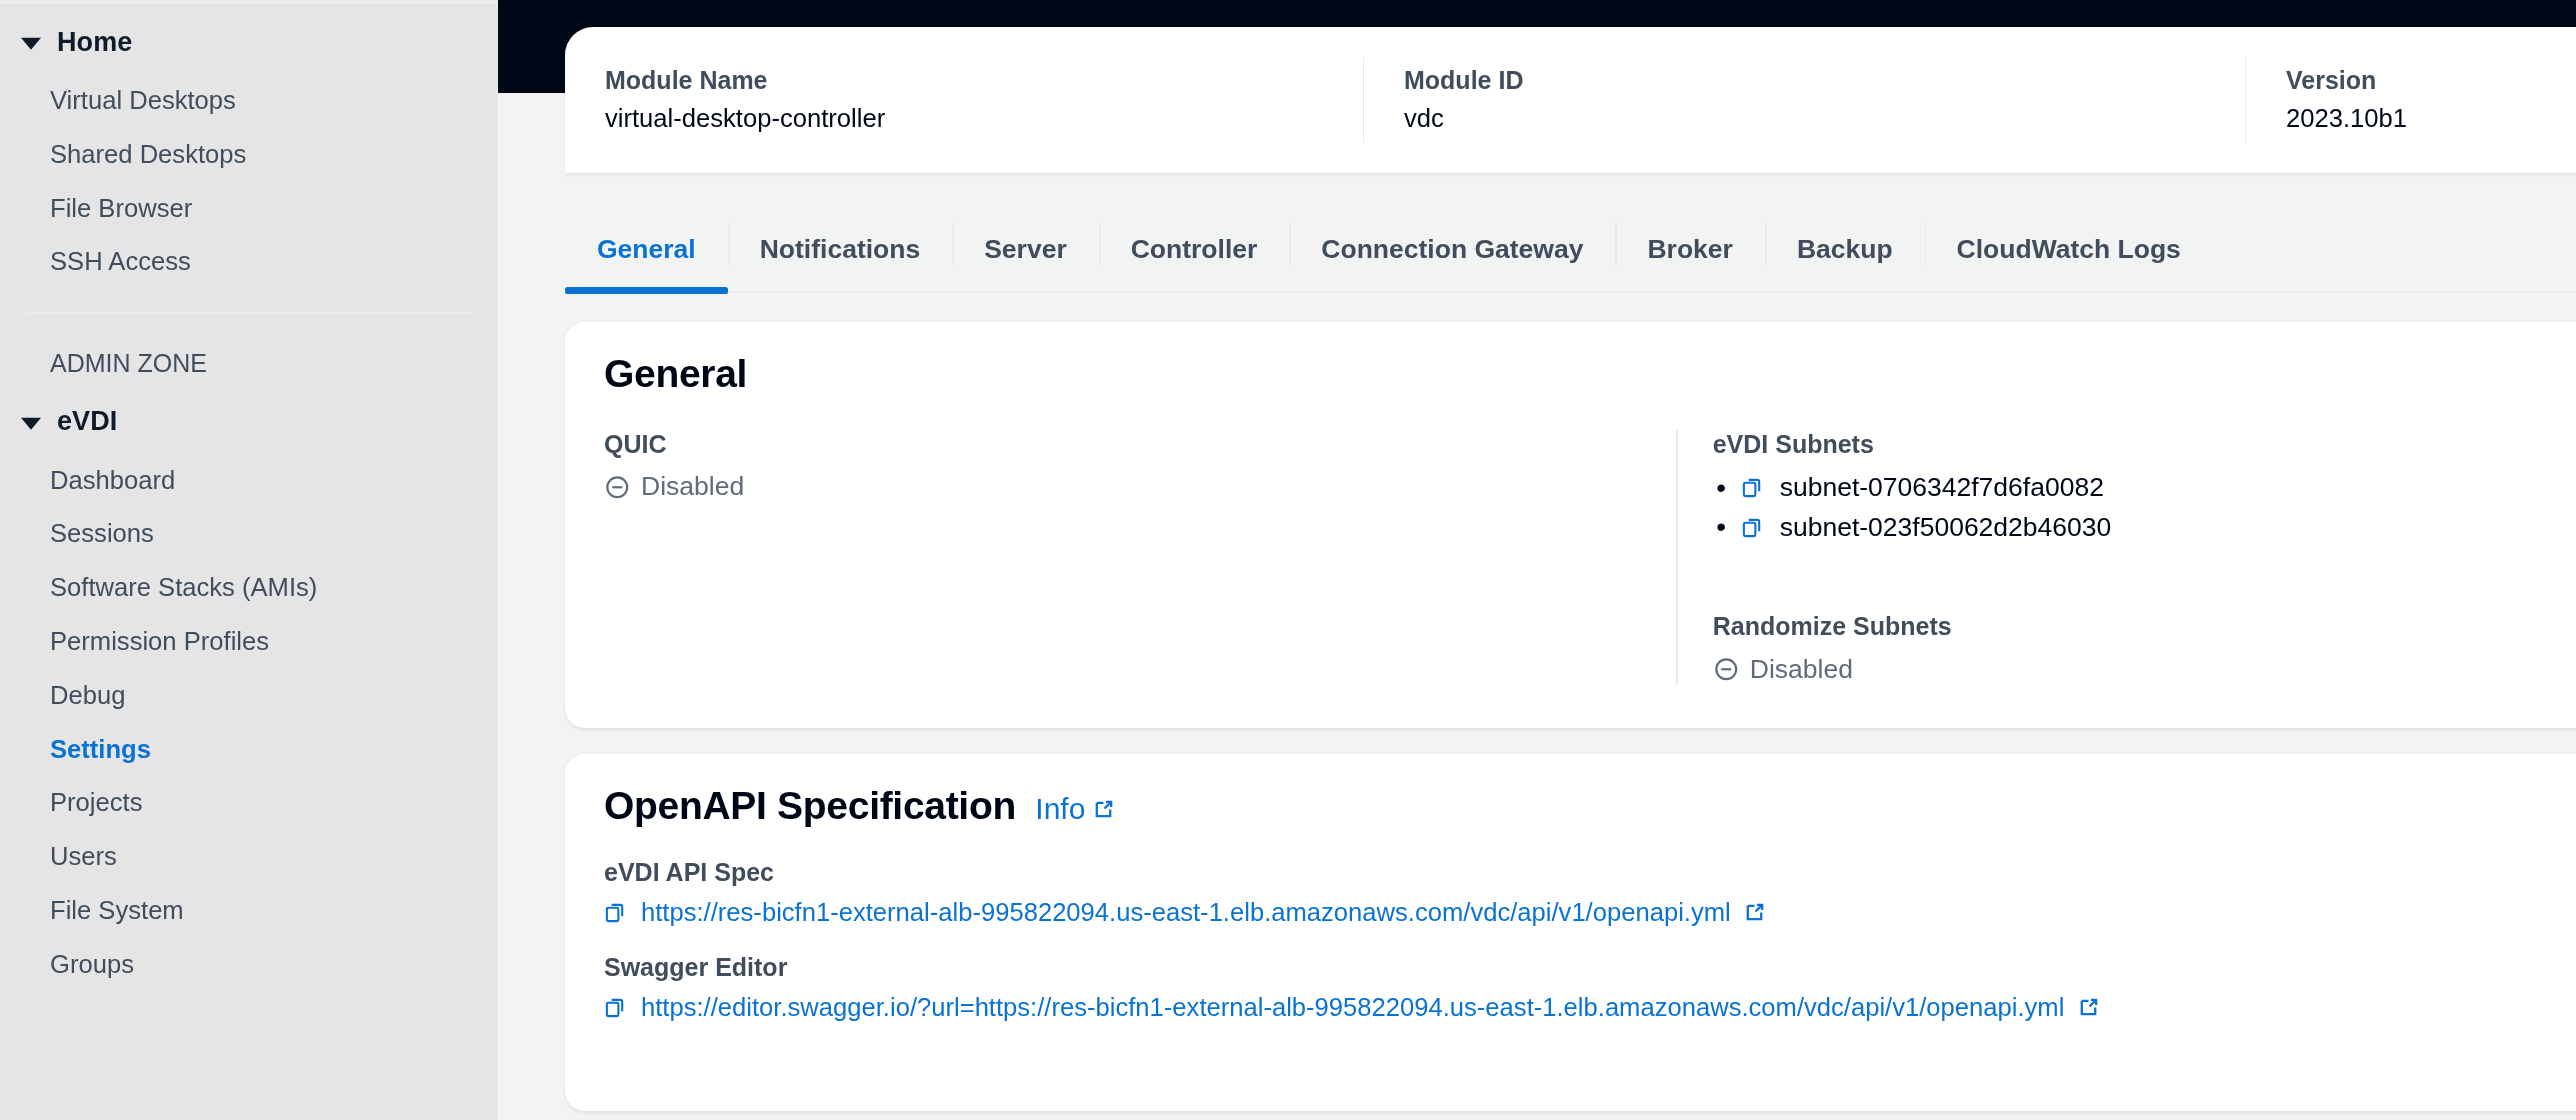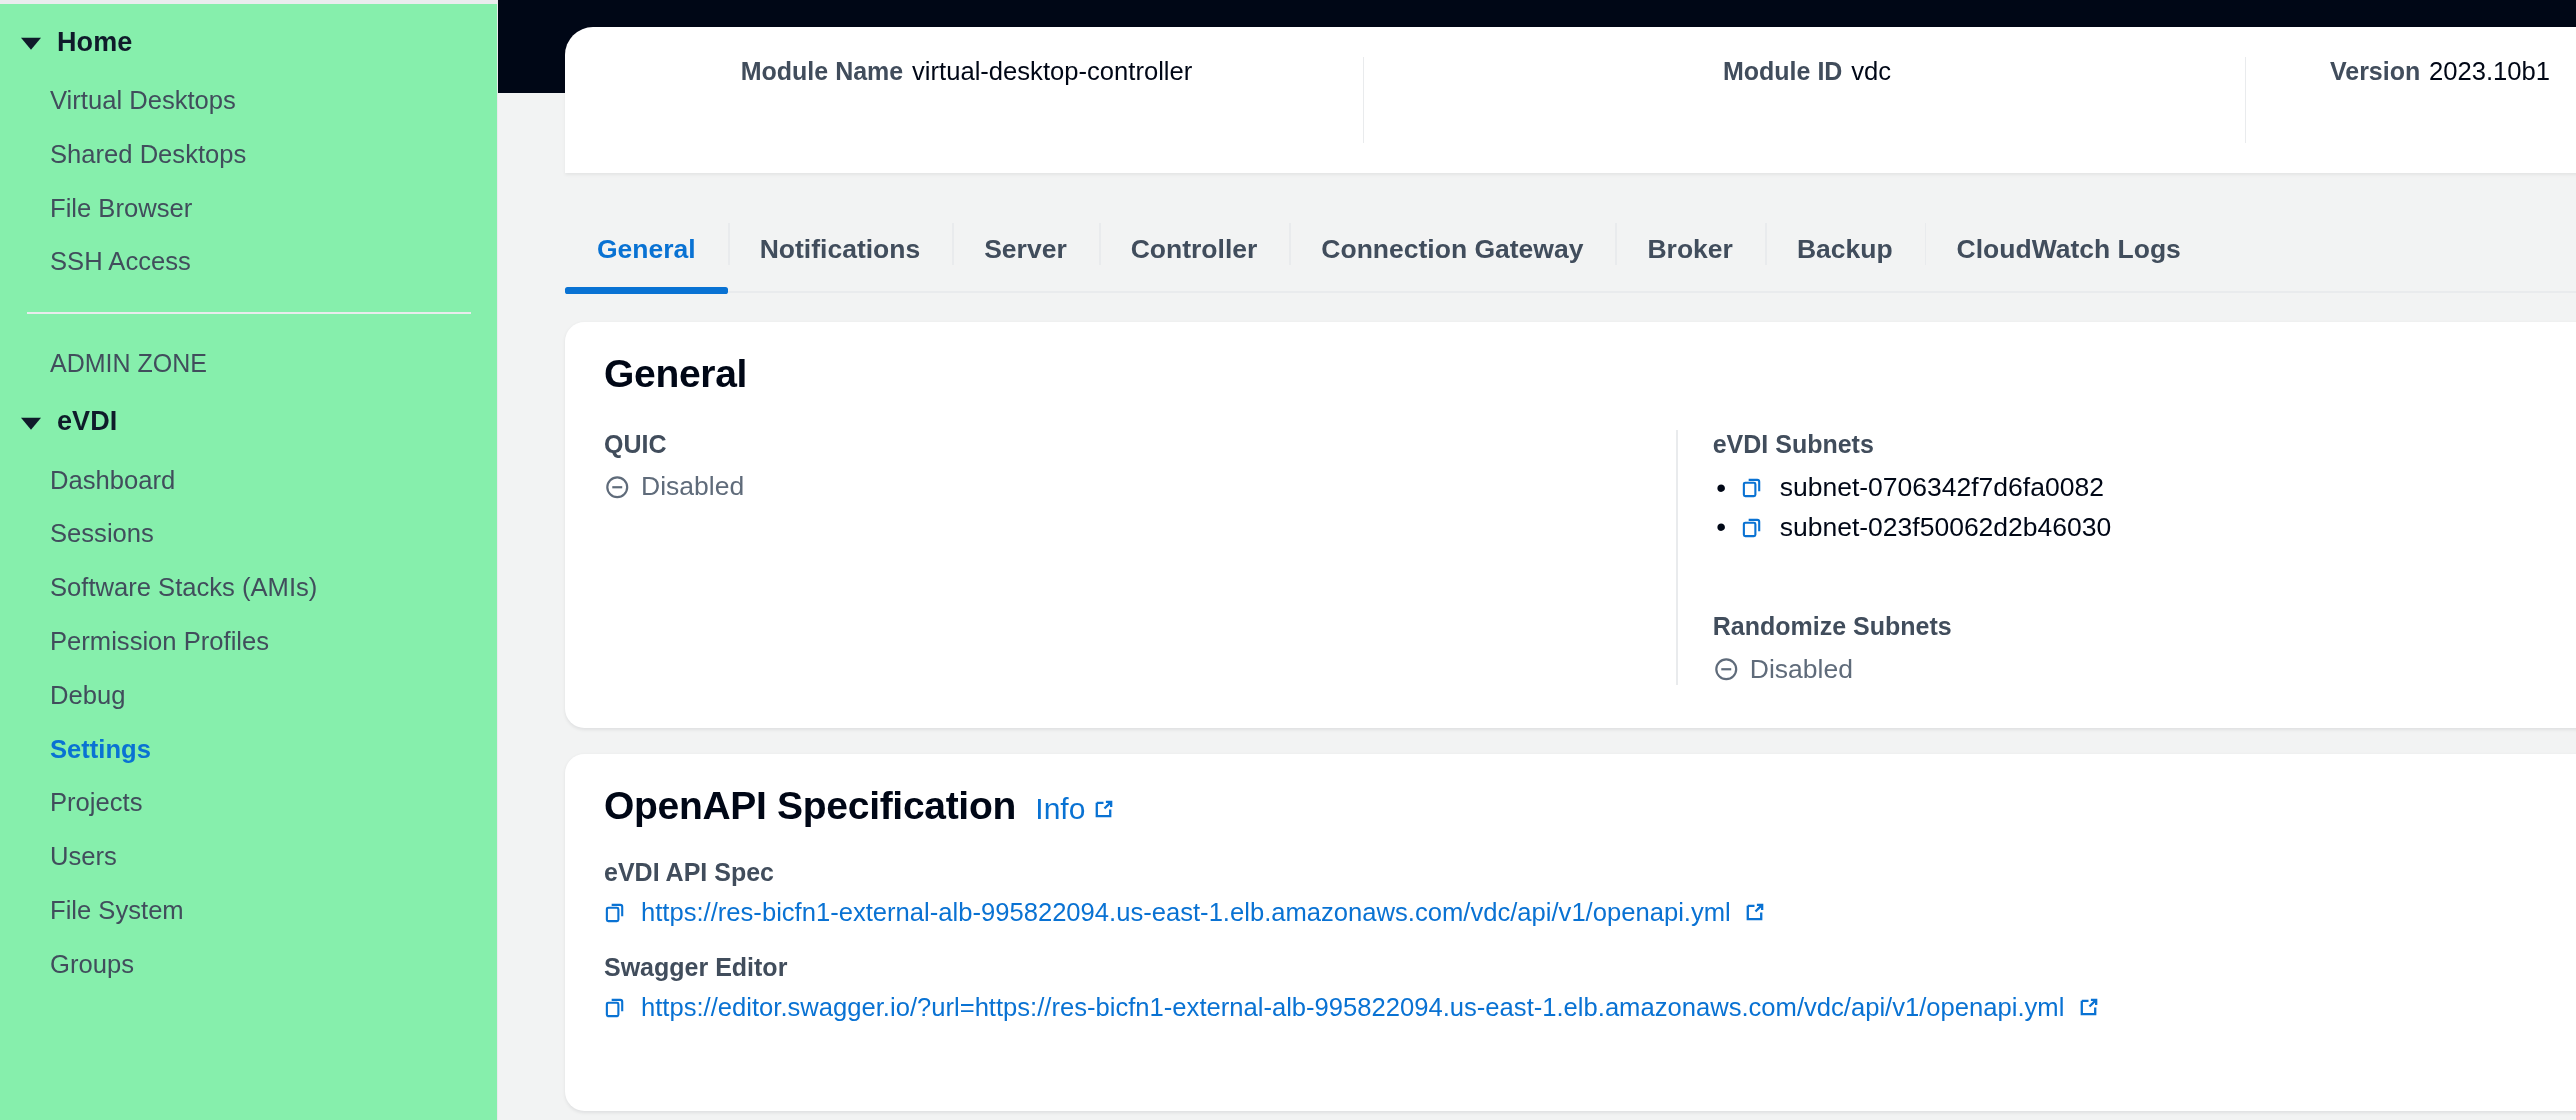--- a/index.html
+++ b/index.html
@@ -7,21 +7,21 @@
     width: 2576px; height: 1120px;
     font-family: "Liberation Sans", sans-serif;
     background: #ffffff;
     overflow: hidden;
   }
   .app { position: relative; width: 2576px; height: 1120px; display: flex; }
 
   
   .sidebar {
     width: 498px; height: 1120px;
-    background: #86efac;
+    background: #e5e5e5;
     border-right: 1.8px solid #e9ebed;
     position: relative;
     flex: 0 0 498px;
     padding-top: 10.6px;
     overflow: hidden;
   }
   .sidebar-topline {
     position: absolute; top: 0; left: 0; right: 0; height: 3.5px;
     background: #eaecee;
   }
@@ -79,21 +79,21 @@
     width: 2064px; height: 146px;
     background: #ffffff;
     border-radius: 28px 0 0 0;
     box-shadow: 0 1.8px 3.5px rgba(0,7,22,0.06);
     display: flex;
     align-items: stretch;
     padding: 30px 0 30px 0;
   }
   .hdr-col {
     padding: 0 35px 0 40px;
-    display: flex; flex-direction: row; justify-content: center;
+    display: flex; flex-direction: column; justify-content: center;
     gap: 8.8px;
   }
   .hdr-col.c1 { width: 798px; }
   .hdr-col.c2 { width: 882px; border-left: 1.8px solid #e9ebed; }
   .hdr-col.c3 { width: 384px; border-left: 1.8px solid #e9ebed; }
   .hdr-label {
     font-size: 25px; font-weight: bold; color: #414d5c;
   }
   .hdr-value {
     font-size: 25.6px; color: #000716;

